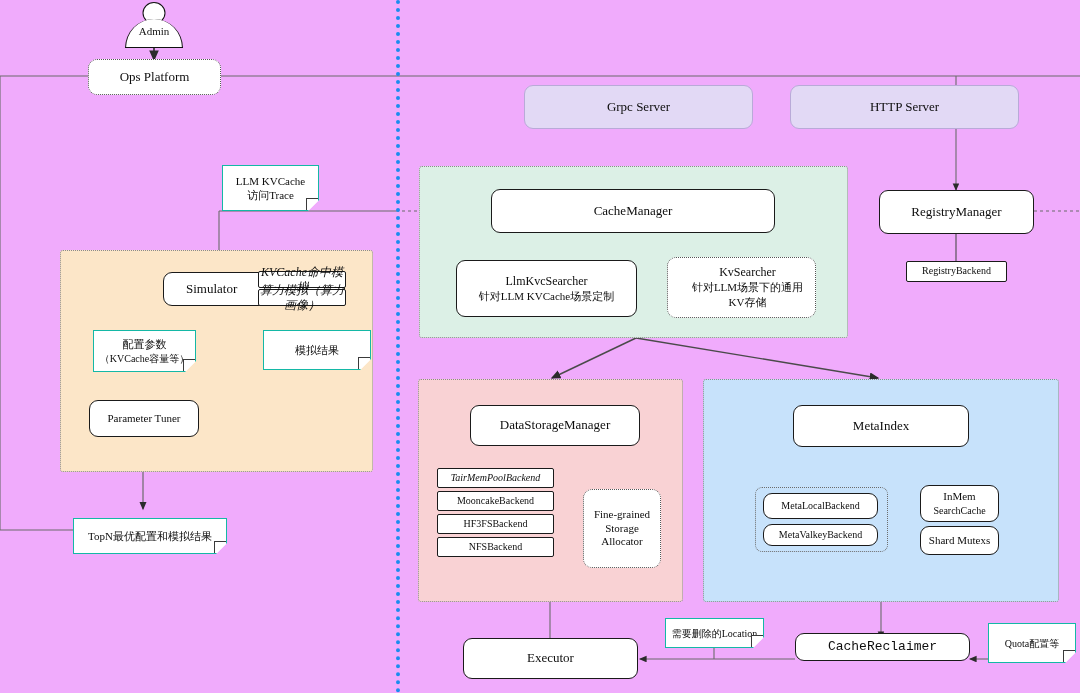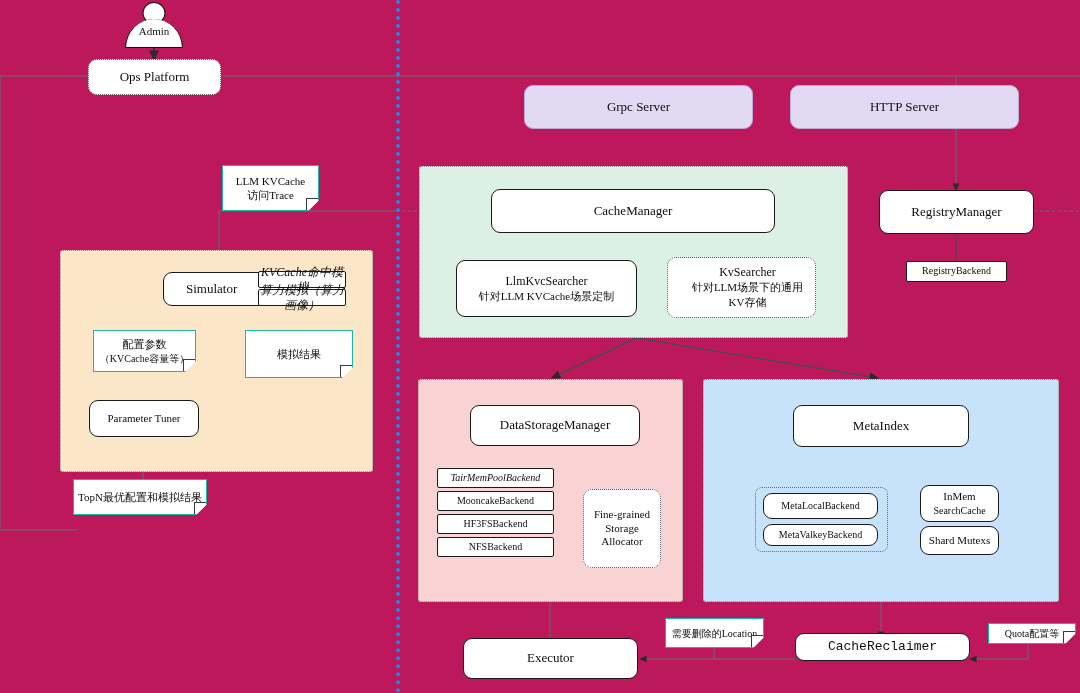--- a/index.html
+++ b/index.html
@@ -4,21 +4,21 @@
 <style>
   * { box-sizing: border-box; }
   html, body {
     margin: 0; padding: 0;
     background: #000;
     font-family: "Liberation Serif", "DejaVu Serif", serif;
   }
   #canvas {
     position: relative;
     width: 1080px; height: 693px;
-    background: #be185d;
+    background: #f0abfc;
     overflow: hidden;
   }
   svg.wires { position: absolute; left: 0; top: 0; width: 1080px; height: 693px; pointer-events: none; }
 
   .node {
     position: absolute;
     background: #ffffff;
     border: 1px solid #1a1a1a;
     border-radius: 9px;
     display: flex; align-items: center; justify-content: center;
@@ -202,25 +202,25 @@
   <div class="node t9 sharp" style="left:258px; top:271px; width:88px; height:17px;">KVCache命中模拟</div>
   <div class="node t9 sharp" style="left:258px; top:289px; width:88px; height:17px;">算力模拟（算力画像）</div>
 
   <div class="note t11" style="left:93px; top:330px; width:103px; height:42px;">
     <span class="stack">
       <span>配置参数</span><br>
       <span class="t10">（KVCache容量等）</span>
     </span>
   </div>
 
-  <div class="note t11" style="left:245px; top:330px; width:108px; height:48px;">模拟结果</div>
+  <div class="note t11" style="left:263px; top:330px; width:108px; height:40px;">模拟结果</div>
 
   <div class="node t11" style="left:89px; top:400px; width:110px; height:37px;">Parameter Tuner</div>
 
-  <div class="note t11" style="left:73px; top:479px; width:134px; height:36px;">TopN最优配置和模拟结果</div>
+  <div class="note t11" style="left:73px; top:518px; width:154px; height:36px;">TopN最优配置和模拟结果</div>
 
   <div class="divider" style="left:396px;"></div>
 
   <div class="node lav t13" style="left:524px; top:85px; width:229px; height:44px;">Grpc Server</div>
   <div class="node lav t13" style="left:790px; top:85px; width:229px; height:44px;">HTTP Server</div>
 
   <div class="node t13" style="left:491px; top:189px; width:284px; height:44px;">CacheManager</div>
 
   <div class="node t12" style="left:456px; top:260px; width:181px; height:57px;">
     <span class="stack">
@@ -268,15 +268,15 @@
     </span>
   </div>
   <div class="node t11" style="left:920px; top:526px; width:79px; height:29px;">Shard Mutexs</div>
 
   <div class="node t13" style="left:463px; top:638px; width:175px; height:41px;">Executor</div>
 
   <div class="note t10" style="left:665px; top:618px; width:99px; height:30px;">需要删除的Location</div>
 
   <div class="node t13" style="left:795px; top:633px; width:175px; height:28px;font-family:Liberation Mono, monospace;">CacheReclaimer</div>
 
-  <div class="note t10" style="left:988px; top:623px; width:88px; height:21px;">Quota配置等</div>
+  <div class="note t10" style="left:988px; top:623px; width:88px; height:40px;">Quota配置等</div>
 
 </div>
 
 </body></html>

